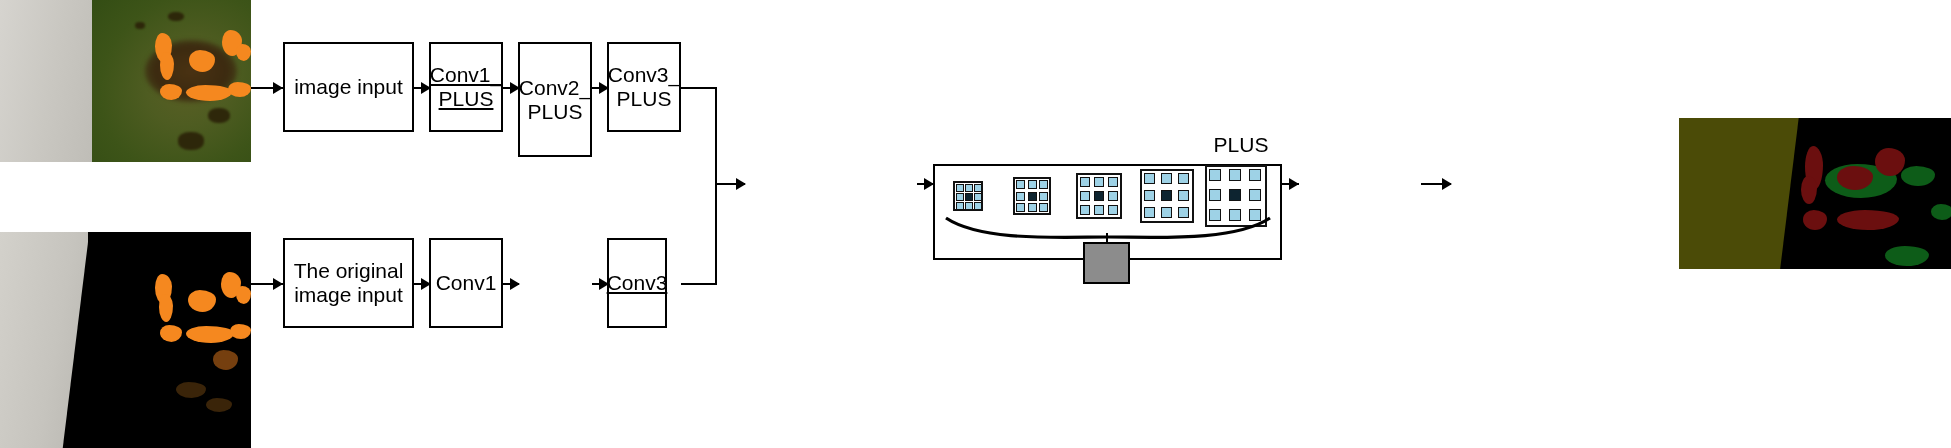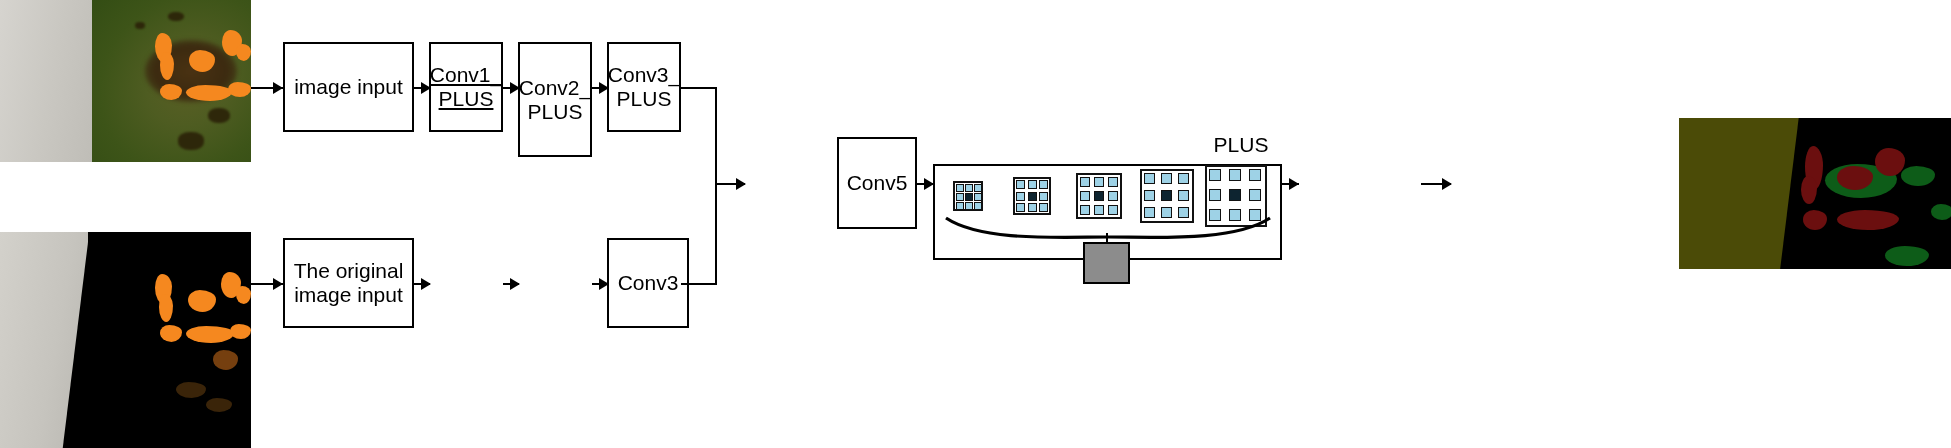--- a/index.html
+++ b/index.html
@@ -171,42 +171,42 @@
   <div class="box" id="original-input" style="left:283px;top:238px;width:131px;height:90px;">
     <span>
         <span style="display: block;">The original</span>
         <span style="display: block;">image input</span>
       </span>
   </div>
 
   <div class="hline" style="left:414px;top:283px;width:16px;"></div>
   <div class="arrow" style="left:421px;top:277.5px;"></div>
 
+  <div class="box" id="conv1" style="left:429px;top:238px;width:74px;height:90px;">
+    <span>Conv1</span>
+  </div>
 
   <div class="hline" style="left:503px;top:283px;width:16px;"></div>
   <div class="arrow" style="left:510px;top:277.5px;"></div>
 
 
   <div class="hline" style="left:592px;top:283px;width:16px;"></div>
   <div class="arrow" style="left:599px;top:277.5px;"></div>
 
-  <div class="box" id="conv3" style="left:607px;top:238px;width:82px;height:90px;">
+  <div class="box" id="conv3" style="left:607px;top:238px;width:60px;height:90px;text-decoration:underline;">
     <span>Conv3</span>
   </div>
 
   <div class="hline" style="left:681px;top:87px;width:36px;"></div>
   <div class="hline" style="left:681px;top:283px;width:36px;"></div>
   <div class="vline" style="left:715px;top:87px;height:198px;"></div>
   <div class="hline" style="left:715px;top:183px;width:30px;"></div>
   <div class="arrow" style="left:736px;top:177.5px;"></div>
 
 
-  <div class="box" id="conv5" style="left:837px;top:137px;width:80px;height:92px;">
-    <span>Conv5</span>
-  </div>
 
   <div class="hline" style="left:917px;top:183px;width:17px;"></div>
   <div class="arrow" style="left:924px;top:177.5px;"></div>
 
   <div id="faspp-label" style="left:1241px;top:133px;transform:translateX(-50%);">PLUS</div>
 
   <div id="faspp-box" style="left:933px;top:164px;width:349px;height:96px;"></div>
 
   <div class="kernel" style="left:953px;top:181px;width:30px;height:30px;">
     <i style="left:1px;top:1px;width:8px;height:8px;"></i>

